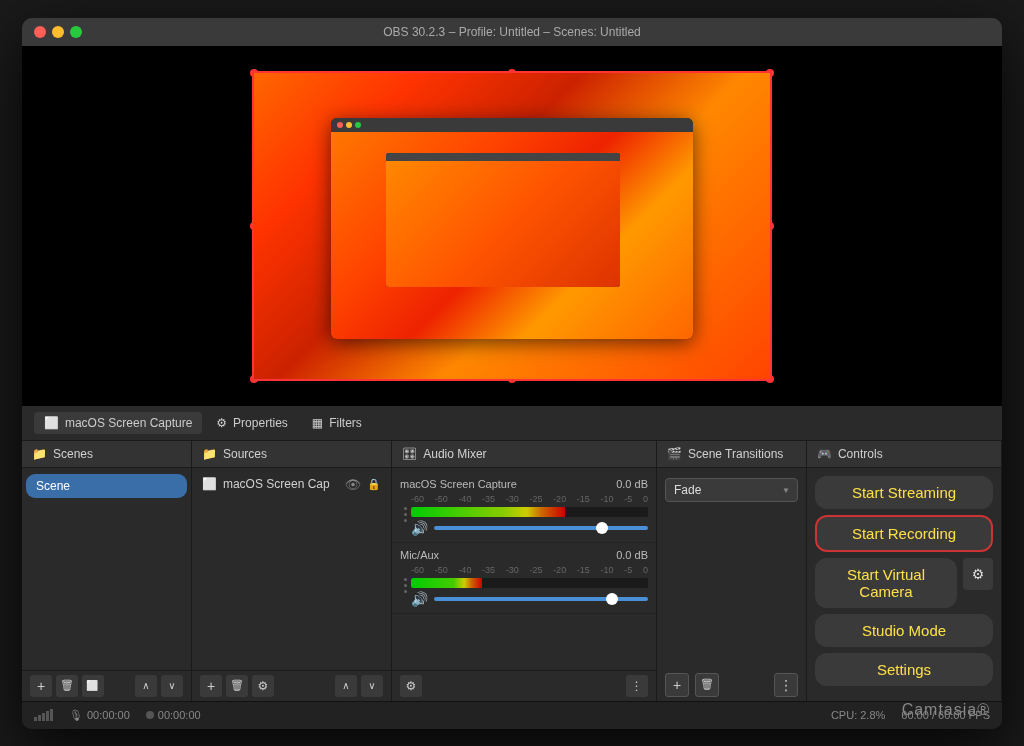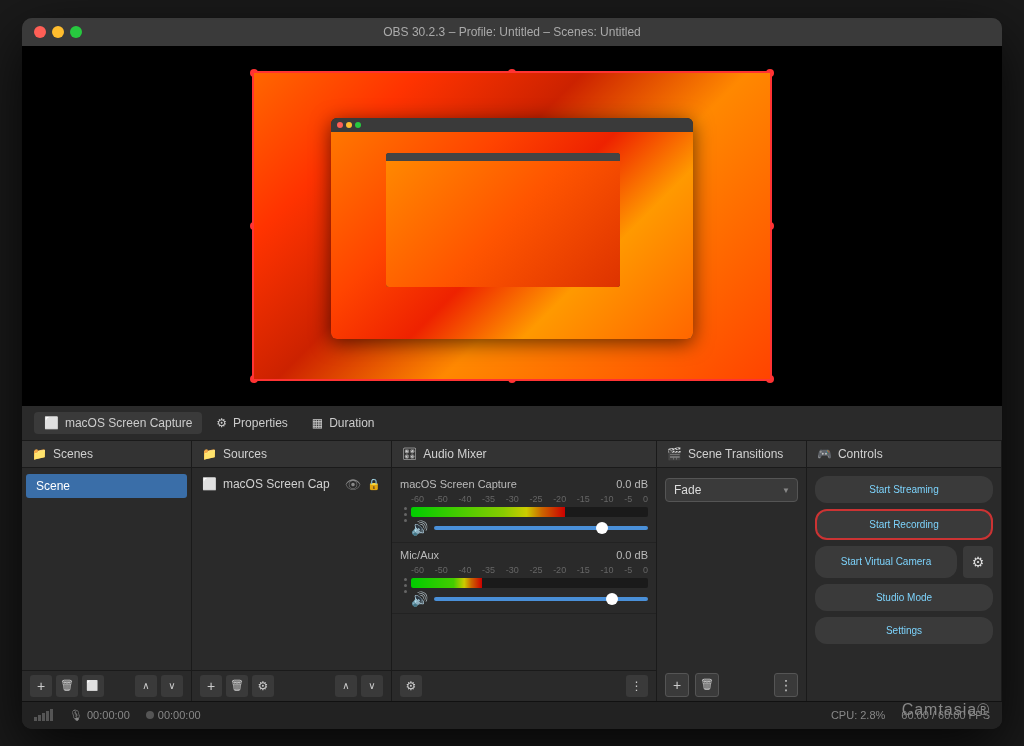--- a/index.html
+++ b/index.html
@@ -185,21 +185,21 @@
       font-size: 12px;
     }
     .panel-content {
       flex: 1;
       overflow-y: auto;
       padding: 4px 0;
     }
     .scene-item {
       padding: 5px 10px;
       cursor: pointer;
-      border-radius: 3px;
+      border-radius: 9px;
       margin: 2px 4px;
     }
     .scene-item.selected {
       background: #3a6ea8;
       color: #fff;
     }
     .source-item {
       padding: 5px 10px;
       display: flex;
       align-items: center;
@@ -329,24 +329,24 @@
     .controls-panel {
       padding: 8px;
       display: flex;
       flex-direction: column;
       gap: 6px;
     }
     .ctrl-btn {
       background: #3a3a3a;
       border: none;
       border-radius: 12px;
-      color: #7dd3fc;
+      color: #fde047;
       padding: 8px;
       cursor: pointer;
-      font-size: 10px;
+      font-size: 15px;
       text-align: center;
       transition: background 0.15s;
     }
     .ctrl-btn.highlighted {
       border: 2px solid #cc3333;
     }
     .ctrl-btn-row {
       display: flex;
       gap: 6px;
     }
@@ -524,21 +524,21 @@
       <div class="tab-item active">
         <span class="tab-icon">⬜</span>
         <span>macOS Screen Capture</span>
       </div>
       <div class="tab-item">
         <span class="tab-icon">⚙</span>
         <span>Properties</span>
       </div>
       <div class="tab-item">
         <span class="tab-icon">▦</span>
-        <span>Duration</span>
+        <span>Filters</span>
       </div>
     </div>
 
     <div class="panels">
 
       <div class="panel panel-scenes">
         <div class="panel-header">
           <span class="panel-header-icon">📁</span>
           <span>Scenes</span>
         </div>

